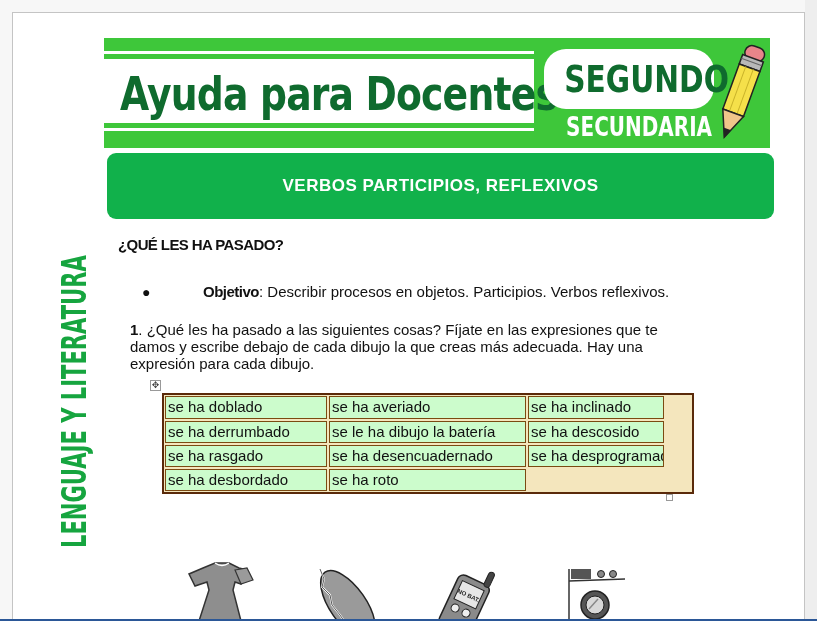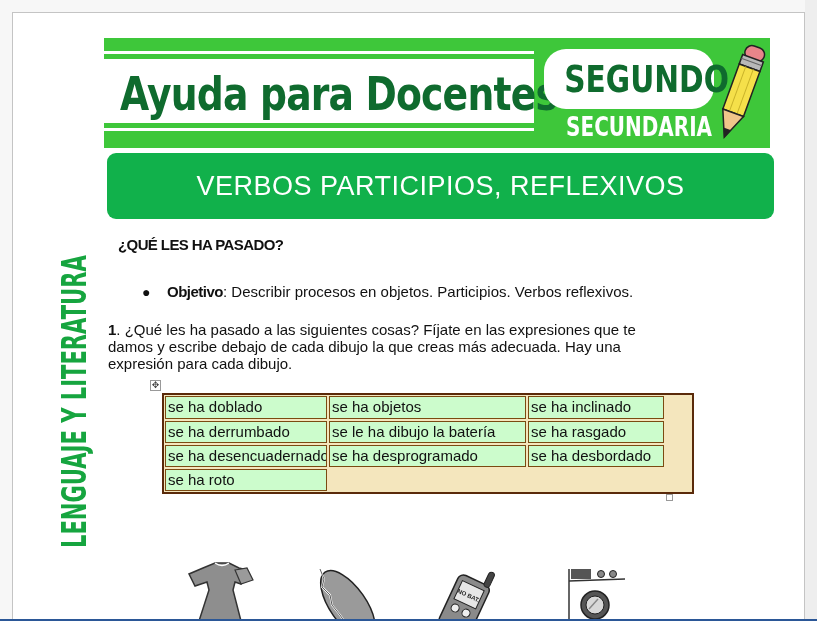--- a/index.html
+++ b/index.html
@@ -54,21 +54,21 @@
   }
   .pencil { position: absolute; left: 606px; top: 2px; width: 60px; height: 108px; }
 
   
   .title-banner {
     position: absolute; left: 107px; top: 153px; width: 667px; height: 66px;
     background: #11b14b; border-radius: 9px;
     display: flex; align-items: center; justify-content: center;
   }
   .title-banner span {
-    font-family: "Liberation Sans", sans-serif; font-weight: normal; font-size: 27px;
+    font-family: "Liberation Sans", sans-serif; font-weight: bold; font-size: 17px;
     color: #ffffff; letter-spacing: 0.5px;
   }
 
   
   .subject-label {
     position: absolute; left: 54px; top: 548px; width: 326px; height: 40px;
     transform: rotate(-90deg); transform-origin: left top;
     font-family: "DejaVu Sans", sans-serif; font-weight: bold; font-size: 34px;
     color: #16a53f; line-height: 40px; white-space: nowrap;
   }
@@ -77,23 +77,23 @@
   
   .section-heading {
     position: absolute; left: 118px; top: 236px; font-size: 15px; font-weight: bold;
     color: #111; letter-spacing: -0.6px;
   }
   .objective {
     position: absolute; left: 142px; top: 283px; font-size: 15px; color: #111;
     display: flex; align-items: baseline; white-space: nowrap;
   }
   .objective .bullet { width: 25px; font-size: 14px; }
-  .objective b { letter-spacing: -0.5px; }
+  .objective b { letter-spacing: -0.5px; margin-left: 36px; }
   .instruction {
-    position: absolute; left: 108px; top: 321px; width: 570px; font-size: 15px;
+    position: absolute; left: 130px; top: 321px; width: 570px; font-size: 15px;
     line-height: 17px; color: #111;
   }
   .move-handle {
     position: absolute; left: 150px; top: 380px; width: 11px; height: 11px;
     border: 1px solid #999; background: #fff; font-size: 9px; line-height: 9px;
     text-align: center; color: #444;
   }
   .resize-handle {
     position: absolute; left: 666px; top: 494px; width: 7px; height: 7px;
     border: 1px solid #999; background: #fff;
@@ -161,24 +161,25 @@
   <b>Objetivo</b>
   <span>: Describir procesos en objetos. Participios. Verbos reflexivos.</span>
 </div>
 
 <div class="instruction"><b>1</b><span>. ¿Qué les ha pasado a las siguientes cosas? Fíjate en las expresiones que te damos y escribe debajo de cada dibujo la que creas más adecuada. Hay una expresión para cada dibujo.</span></div>
 
 <div class="move-handle">✥</div>
 
 <div class="expr-table">
   <div class="cell">se ha doblado</div>
-  <div class="cell">se ha objetos</div>
+  <div class="cell">se ha averiado</div>
   <div class="cell">se ha inclinado</div>
   <div class="cell">se ha derrumbado</div>
   <div class="cell">se le ha dibujo la batería</div>
+  <div class="cell">se ha descosido</div>
   <div class="cell">se ha rasgado</div>
   <div class="cell">se ha desencuadernado</div>
   <div class="cell">se ha desprogramado</div>
   <div class="cell">se ha desbordado</div>
   <div class="cell">se ha roto</div>
 </div>
 
 <div class="resize-handle"></div>
 
 <svg class="illus" style="left:185px; top:560px; width:80px; height:61px;" viewBox="0 0 80 61">

